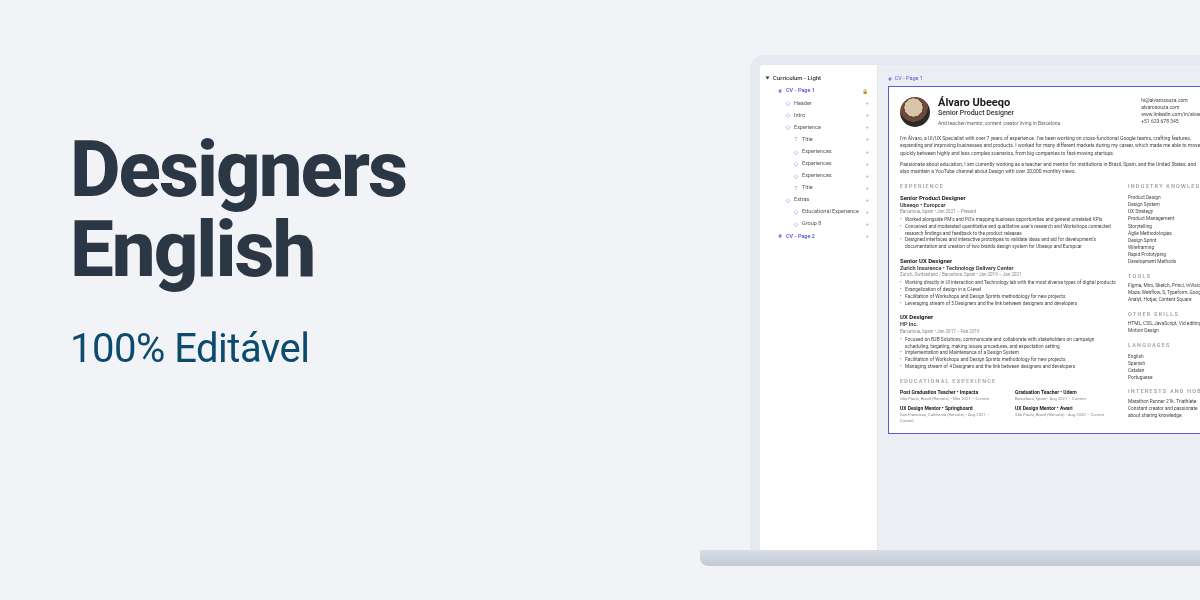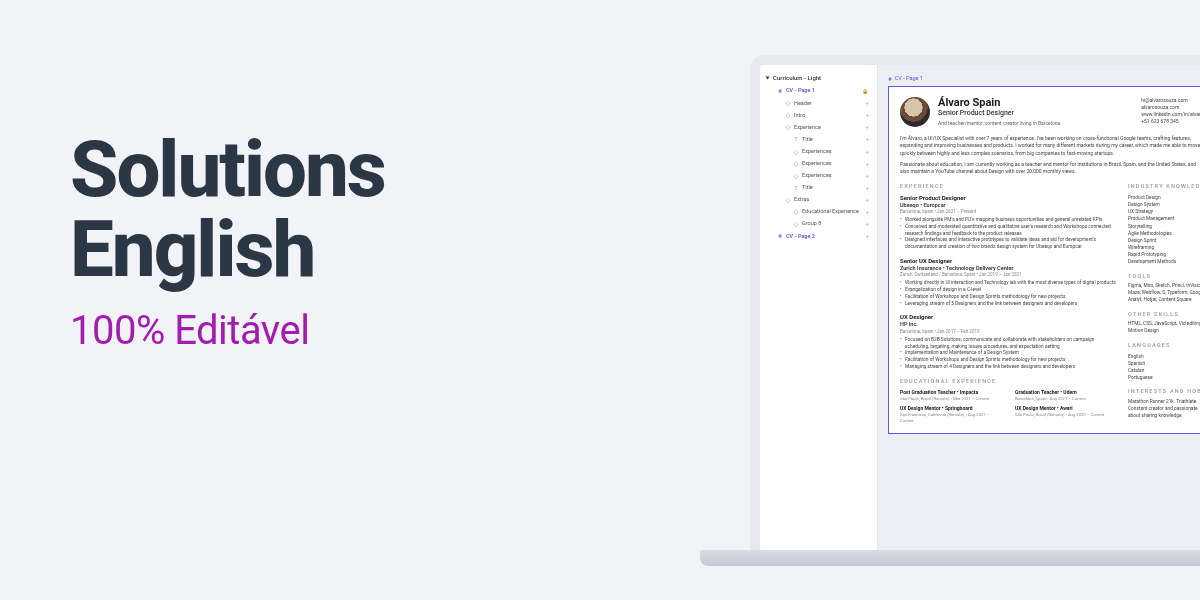--- a/index.html
+++ b/index.html
@@ -13,24 +13,24 @@
     top: 130px;
   }
   .hero h1 {
     font-size: 78px;
     font-weight: 800;
     line-height: 1.02;
     color: #2b3745;
     letter-spacing: -2px;
   }
   .hero .sub {
-    margin-top: 18px;
+    margin-top: 36px;
     font-size: 40px;
     font-weight: 400;
-    color: #a21caf;
+    color: #0c4a6e;
     letter-spacing: -0.5px;
   }
 
   
   .device {
     position: absolute;
     right: -10px;
     bottom: 50px;
     width: 460px;
     height: 495px;
@@ -154,21 +154,21 @@
   .side-block + .side-block { margin-top:7px;}
   .side-block ul { list-style:none;}
   .side-block li { font-size:4.8px; color:#444; line-height:1.5;}
   .side-block p { font-size:4.8px; color:#444; line-height:1.45;}
 </style>
 </head>
 <body>
 
 <div class="hero">
   <h1>
-    <span>Solutions</span><br>
+    <span>Designers</span><br>
     <span>English</span>
   </h1>
   <div class="sub">100% Editável</div>
 </div>
 
 <div class="device">
   <div class="screen">
 
     <div class="layers">
       <div class="root">
@@ -287,21 +287,21 @@
       <div class="canvas-tab">
         <span class="glyph">#</span>
         <span>CV - Page 1</span>
       </div>
 
       <div class="page">
 
         <div class="head">
           <div class="avatar"></div>
           <div>
-            <div class="name">Álvaro Spain</div>
+            <div class="name">Álvaro Ubeeqo</div>
             <div class="role">Senior Product Designer</div>
             <div class="tag">And teacher/mentor, content creator living in Barcelona</div>
           </div>
           <div class="contact" id="contact-lines">
               <div>hi@alvarosouza.com</div>
               <div>alvarosouza.com</div>
               <div>www.linkedin.com/in/alvaros</div>
               <div>+51 623 678 345</div>
             </div>
         </div>

